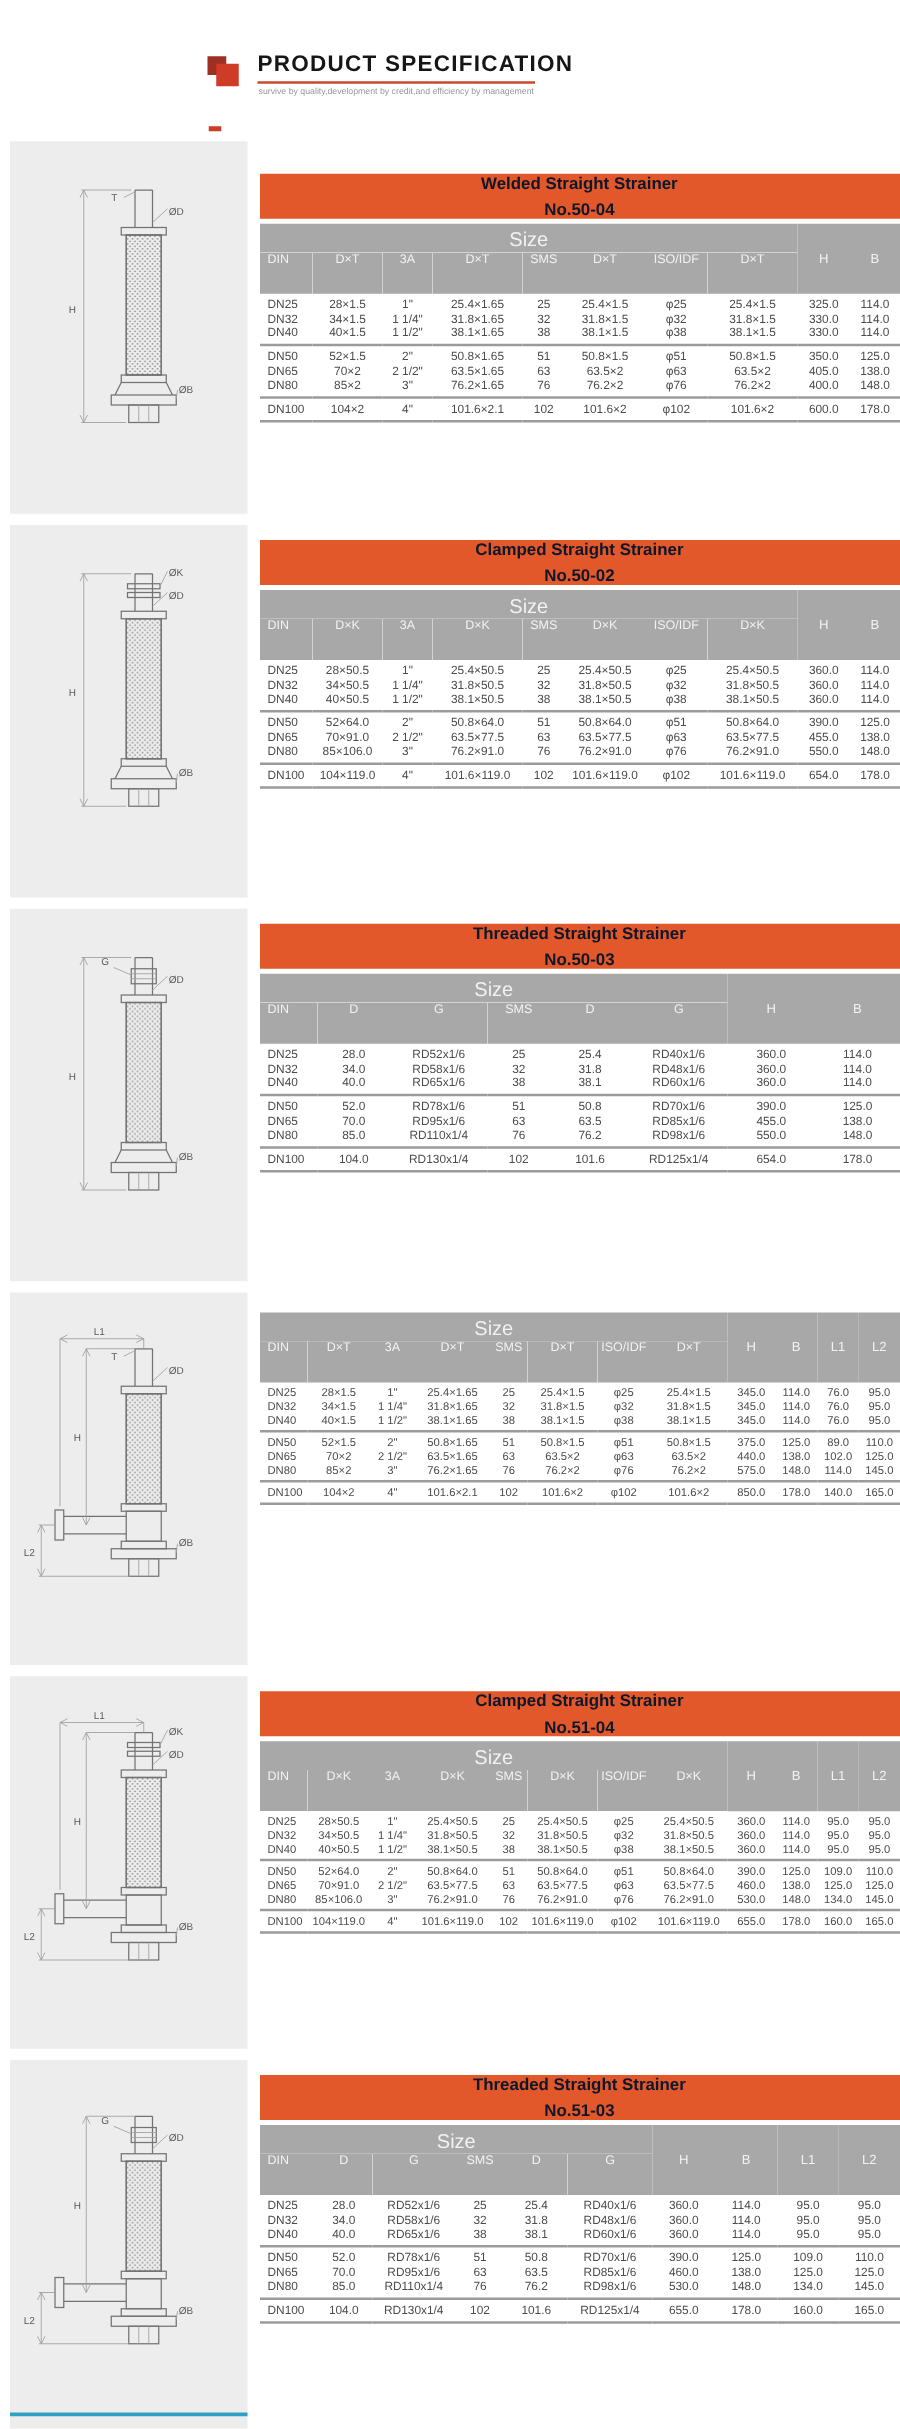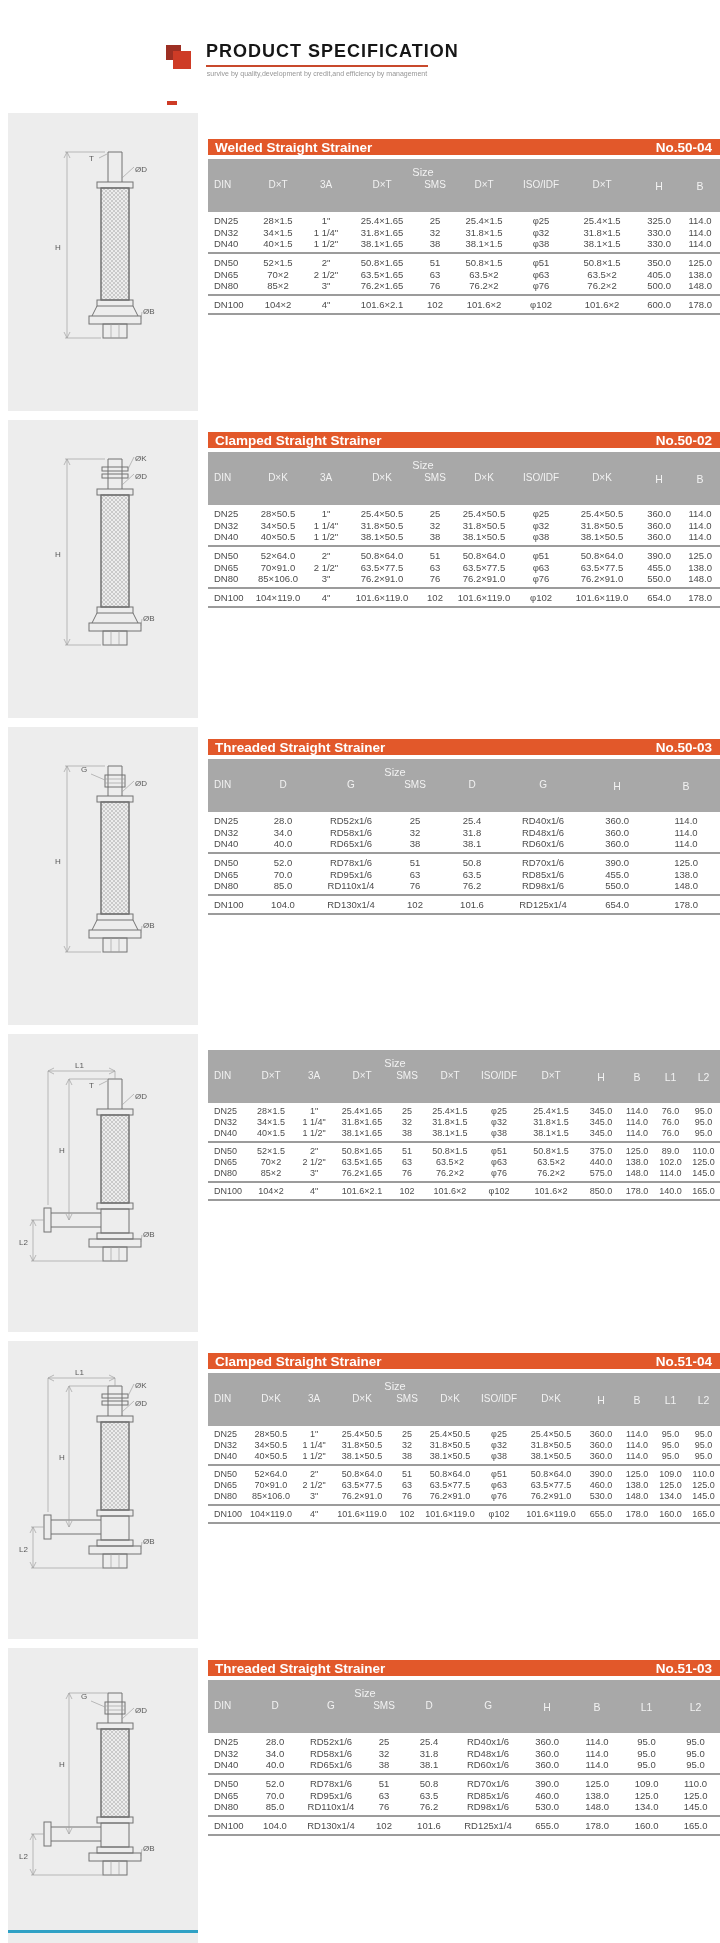--- a/index.html
+++ b/index.html
@@ -23,28 +23,28 @@
   .red-dash { position:absolute; left:167px; top:84px; width:10px; height:4px; background:#ce3b26; }
   
   .sec { position:relative; height:307px; }
   .panel {
     position:absolute; left:8px; top:0; width:190px; height:298px;
     background:#ededed; display:flex; align-items:center; justify-content:center;
   }
   .content { position:absolute; left:208px; right:0; top:12px; }
   .sec:first-child .content { top:26px; }
   .bar {
-    height:16px; color:#ffffff; display:flex; align-items:center;
-    justify-content:space-between; padding:0 8px 0 7px; background:#e2582a;
+    height:36px; color:#0f172a; display:flex; align-items:center;
+    justify-content:space-between; padding:0 8px 0 7px; background:#e2582a;flex-direction:column;
   }
   .bar-title, .bar-no { font-size:13.5px; font-weight:bold; white-space:nowrap; }
   
   table.spec { border-collapse:collapse; table-layout:fixed; width:512px; margin-top:4px; }
   .spec thead th { background:#a8a8a8; color:#f2f2f2; font-weight:normal; text-align:center; }
-  .spec th.size-th { font-size:11px; height:20px; padding-top:5px; }
+  .spec th.size-th { font-size:16px; height:20px; padding-top:5px; }
   .spec tr.cols th { font-size:10px; height:27px; vertical-align:middle; padding-bottom:22px; overflow:hidden; }
   .spec th.dim-th { font-size:10.5px; vertical-align:middle; }
   .spec th.first, .spec td.first { text-align:left; padding-left:6px; }
   .spec tbody td {
     font-size:9.5px; color:#4c4c4c; text-align:center; height:12px;
     vertical-align:middle; white-space:nowrap; overflow:hidden;
   }
   .spec.dense tbody td { font-size:9px; }
   .spec tbody tr.gfirst td { padding-top:3px; }
   .spec tbody tr.glast td { padding-bottom:3px; border-bottom:2px solid #9b9b9b; }
@@ -216,21 +216,21 @@
               </tr>
               <tr class="glast">
                 <td class="first">DN80</td>
                 <td>85×2</td>
                 <td>3"</td>
                 <td>76.2×1.65</td>
                 <td>76</td>
                 <td>76.2×2</td>
                 <td>φ76</td>
                 <td>76.2×2</td>
-                <td>500.0</td>
+                <td>400.0</td>
                 <td>148.0</td>
               </tr>
               <tr class="gfirst glast">
                 <td class="first">DN100</td>
                 <td>104×2</td>
                 <td>4"</td>
                 <td>101.6×2.1</td>
                 <td>102</td>
                 <td>101.6×2</td>
                 <td>φ102</td>

